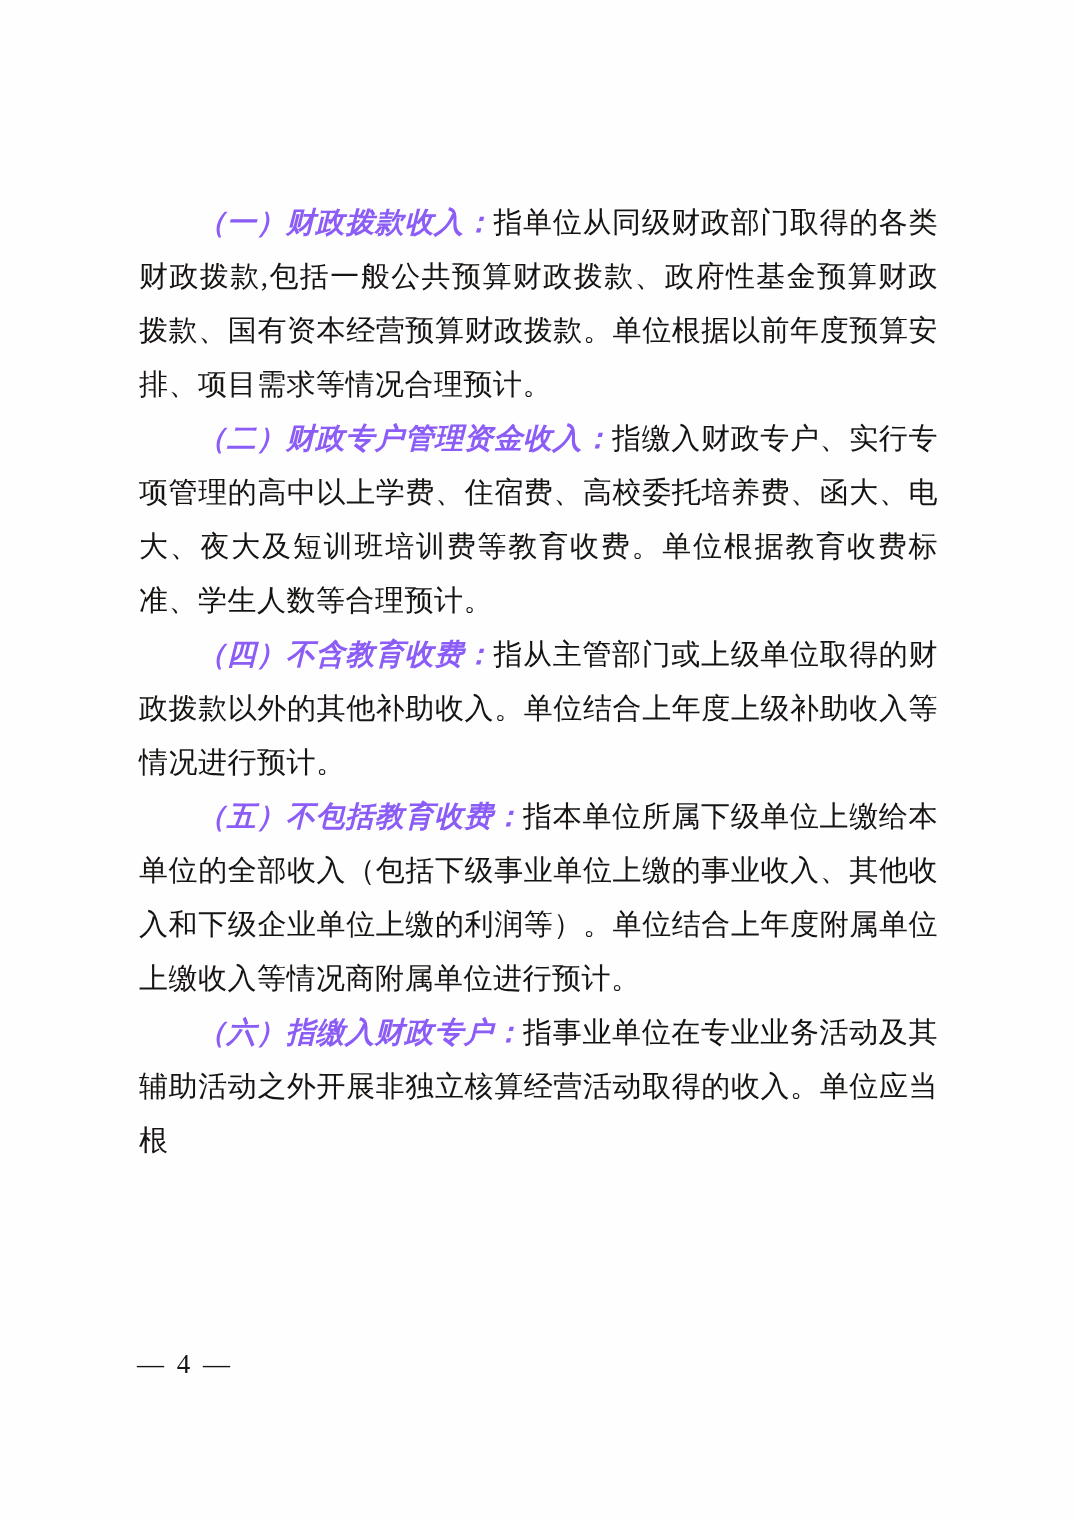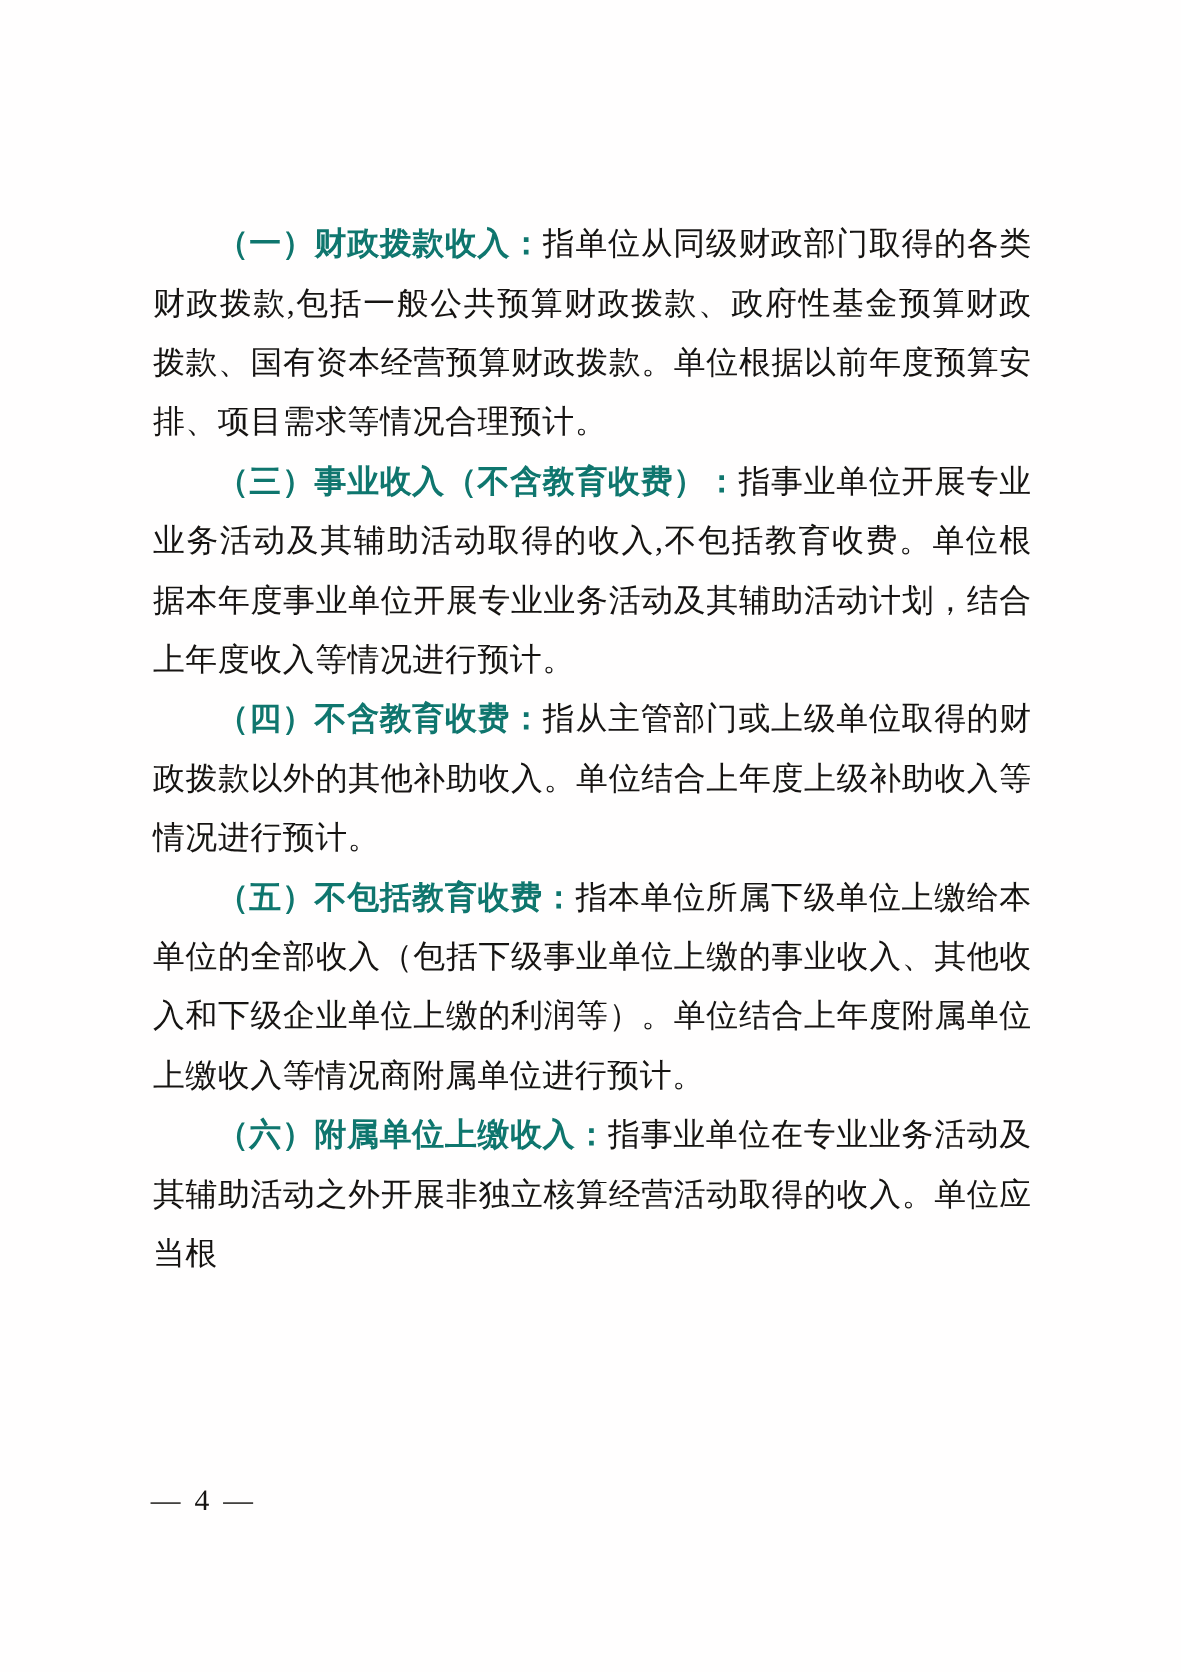--- a/index.html
+++ b/index.html
@@ -27,21 +27,22 @@
     padding: 0;
     text-indent: 2em;
     font-size: 29px;
     line-height: 54px;
     text-align: justify;
     text-justify: inter-ideograph;
     letter-spacing: 0.5px;
   }
   .para-heading {
     font-weight: bold;
-    color: #0f766e;
+    color: #8b5cf6;
+    font-style: italic;
   }
   .para-body {
     font-weight: normal;
     margin-top: 48px;
   }
   .page-number {
     position: absolute;
     left: 137px;
     top: 1344px;
     font-size: 27px;
@@ -52,25 +53,25 @@
   }
 </style>
 </head>
 <body>
 
 <div class="page">
   <div class="content">
 
     <p class="para"><span class="para-heading">（一）财政拨款收入：</span><span class="para-body">指单位从同级财政部门取得的各类财政拨款,包括一般公共预算财政拨款、政府性基金预算财政拨款、国有资本经营预算财政拨款。单位根据以前年度预算安排、项目需求等情况合理预计。</span></p>
 
+    <p class="para"><span class="para-heading">（二）财政专户管理资金收入：</span><span class="para-body">指缴入财政专户、实行专项管理的高中以上学费、住宿费、高校委托培养费、函大、电大、夜大及短训班培训费等教育收费。单位根据教育收费标准、学生人数等合理预计。</span></p>
 
-    <p class="para"><span class="para-heading">（三）事业收入（不含教育收费）：</span><span class="para-body">指事业单位开展专业业务活动及其辅助活动取得的收入,不包括教育收费。单位根据本年度事业单位开展专业业务活动及其辅助活动计划，结合上年度收入等情况进行预计。</span></p>
 
     <p class="para"><span class="para-heading">（四）不含教育收费：</span><span class="para-body">指从主管部门或上级单位取得的财政拨款以外的其他补助收入。单位结合上年度上级补助收入等情况进行预计。</span></p>
 
     <p class="para"><span class="para-heading">（五）不包括教育收费：</span><span class="para-body">指本单位所属下级单位上缴给本单位的全部收入（包括下级事业单位上缴的事业收入、其他收入和下级企业单位上缴的利润等）。单位结合上年度附属单位上缴收入等情况商附属单位进行预计。</span></p>
 
-    <p class="para"><span class="para-heading">（六）附属单位上缴收入：</span><span class="para-body">指事业单位在专业业务活动及其辅助活动之外开展非独立核算经营活动取得的收入。单位应当根</span></p>
+    <p class="para"><span class="para-heading">（六）指缴入财政专户：</span><span class="para-body">指事业单位在专业业务活动及其辅助活动之外开展非独立核算经营活动取得的收入。单位应当根</span></p>
 
   </div>
 
   <div class="page-number">— 4 —</div>
 </div>
 
 </body></html>

